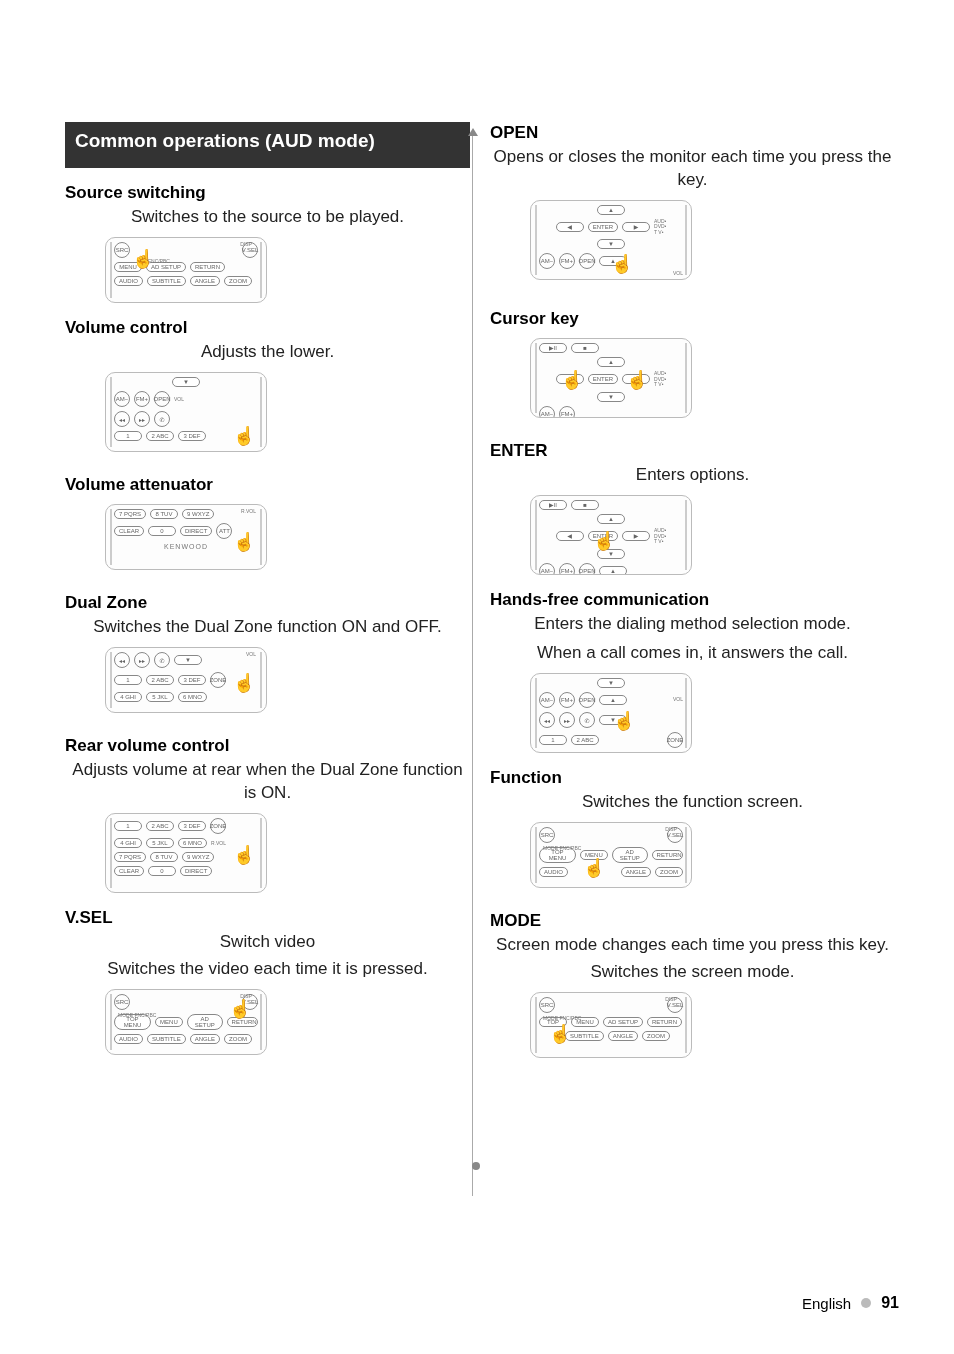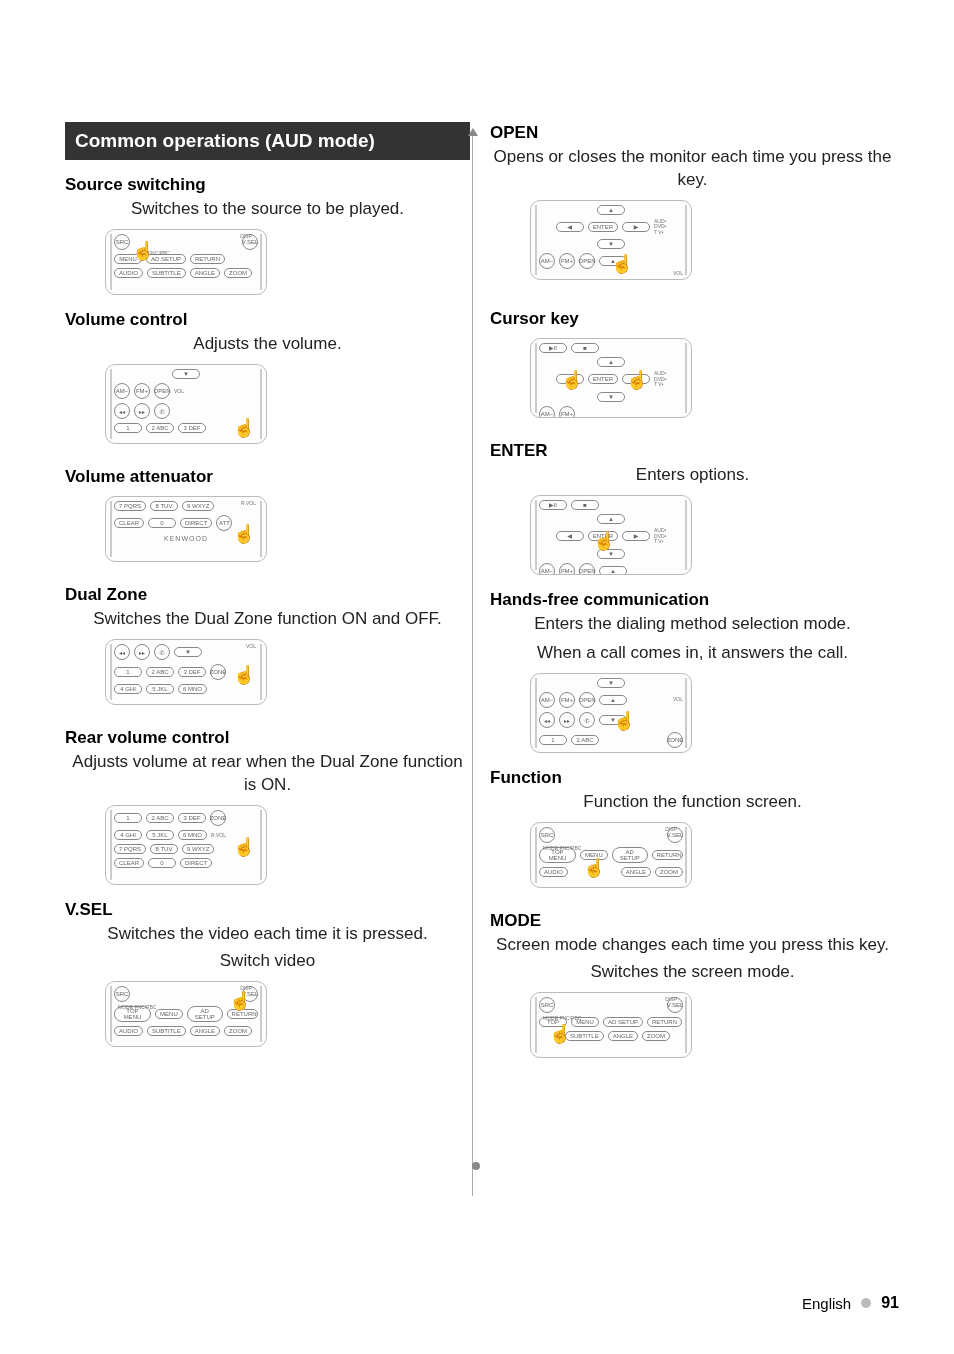--- a/index.html
+++ b/index.html
@@ -27,21 +27,21 @@
     width: 405px;
   }
   .col-right {
     margin-left: 10px;
   }
   .section-title {
     background: #333;
     color: #fff;
     font-weight: bold;
     font-size: 19px;
-    padding: 8px 10px 8px 10px;
+    padding: 8px 10px 16px 10px;
     margin: 0 0 10px 0;
   }
   .subhead {
     font-weight: bold;
     font-size: 17px;
     margin: 14px 0 2px 0;
     line-height: 1.3;
   }
   .body {
     font-size: 17px;
@@ -198,21 +198,21 @@
         <div class="row">
             <span class="pill">AUDIO</span>
             <span class="pill">SUBTITLE</span>
             <span class="pill">ANGLE</span>
             <span class="pill">ZOOM</span>
           </div>
         <span class="hand" style="left:26px; top:10px;">☝</span>
       </div>
 
       <div class="subhead">Volume control</div>
-      <div class="body">Adjusts the volume.</div>
+      <div class="body">Adjusts the lower.</div>
       <div class="fig tall">
         <div class="row" style="justify-content:center;">
             <span class="pill">▼</span>
           </div>
         <div class="row">
             <span class="circle">AM−</span>
             <span class="circle">FM+</span>
             <span class="circle">OPEN</span>
             <span class="tiny" style="position:static;">VOL</span>
           </div>
@@ -295,22 +295,22 @@
           </div>
         <div class="row">
             <span class="pill">CLEAR</span>
             <span class="pill">0</span>
             <span class="pill">DIRECT</span>
           </div>
         <span class="hand" style="right:10px; top:30px;">☝</span>
       </div>
 
       <div class="subhead">V.SEL</div>
+      <div class="body">Switch video</div>
       <div class="body">Switches the video each time it is pressed.</div>
-      <div class="body">Switch video</div>
       <div class="fig">
         <span class="tiny" style="right:14px; top:3px;">DISP</span>
         <div class="row">
             <span class="circle">SRC</span>
             <span style="flex:1"></span>
             <span class="circle">V.SEL</span>
           </div>
         <span class="tiny" style="left:12px; top:22px;">MODE  FNC/PBC</span>
         <div class="row">
             <span class="pill">TOP MENU</span>
@@ -433,21 +433,21 @@
         <div class="row">
             <span class="pill">1</span>
             <span class="pill">2 ABC</span>
             <span style="flex:1"></span>
             <span class="circle">ZONE</span>
           </div>
         <span class="hand" style="left:82px; top:36px;">☝</span>
       </div>
 
       <div class="subhead">Function</div>
-      <div class="body">Function the function screen.</div>
+      <div class="body">Switches the function screen.</div>
       <div class="fig">
         <span class="tiny" style="right:14px; top:3px;">DISP</span>
         <div class="row">
             <span class="circle">SRC</span>
             <span style="flex:1"></span>
             <span class="circle">V.SEL</span>
           </div>
         <span class="tiny" style="left:12px; top:22px;">MODE  FNC/PBC</span>
         <div class="row">
             <span class="pill">TOP MENU</span>

